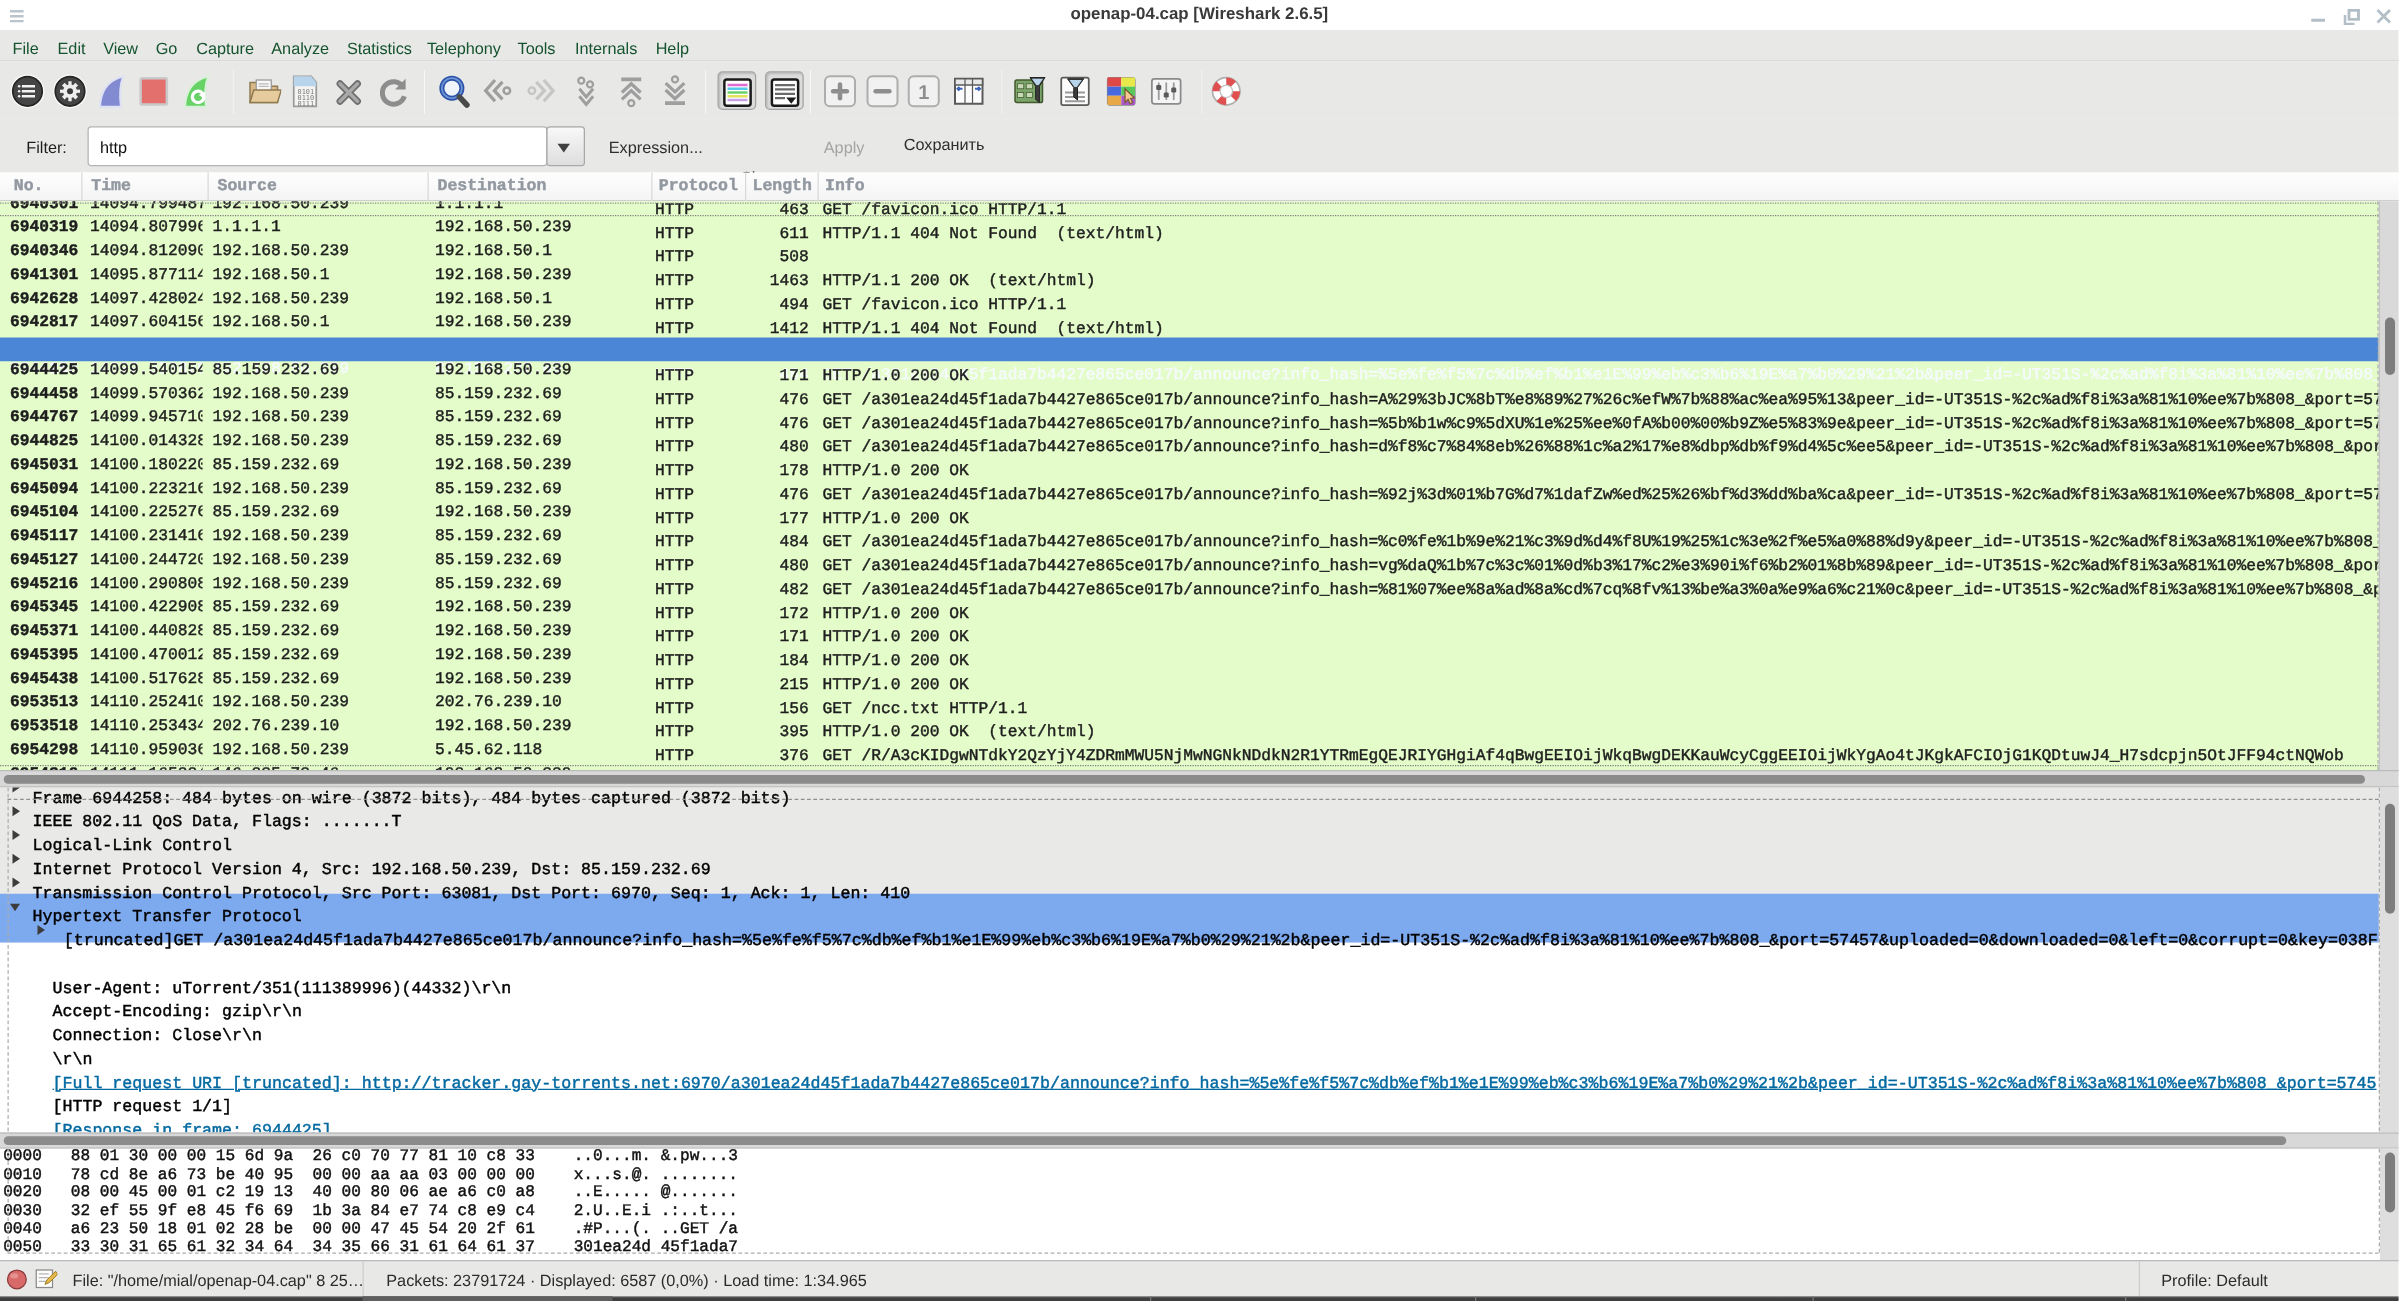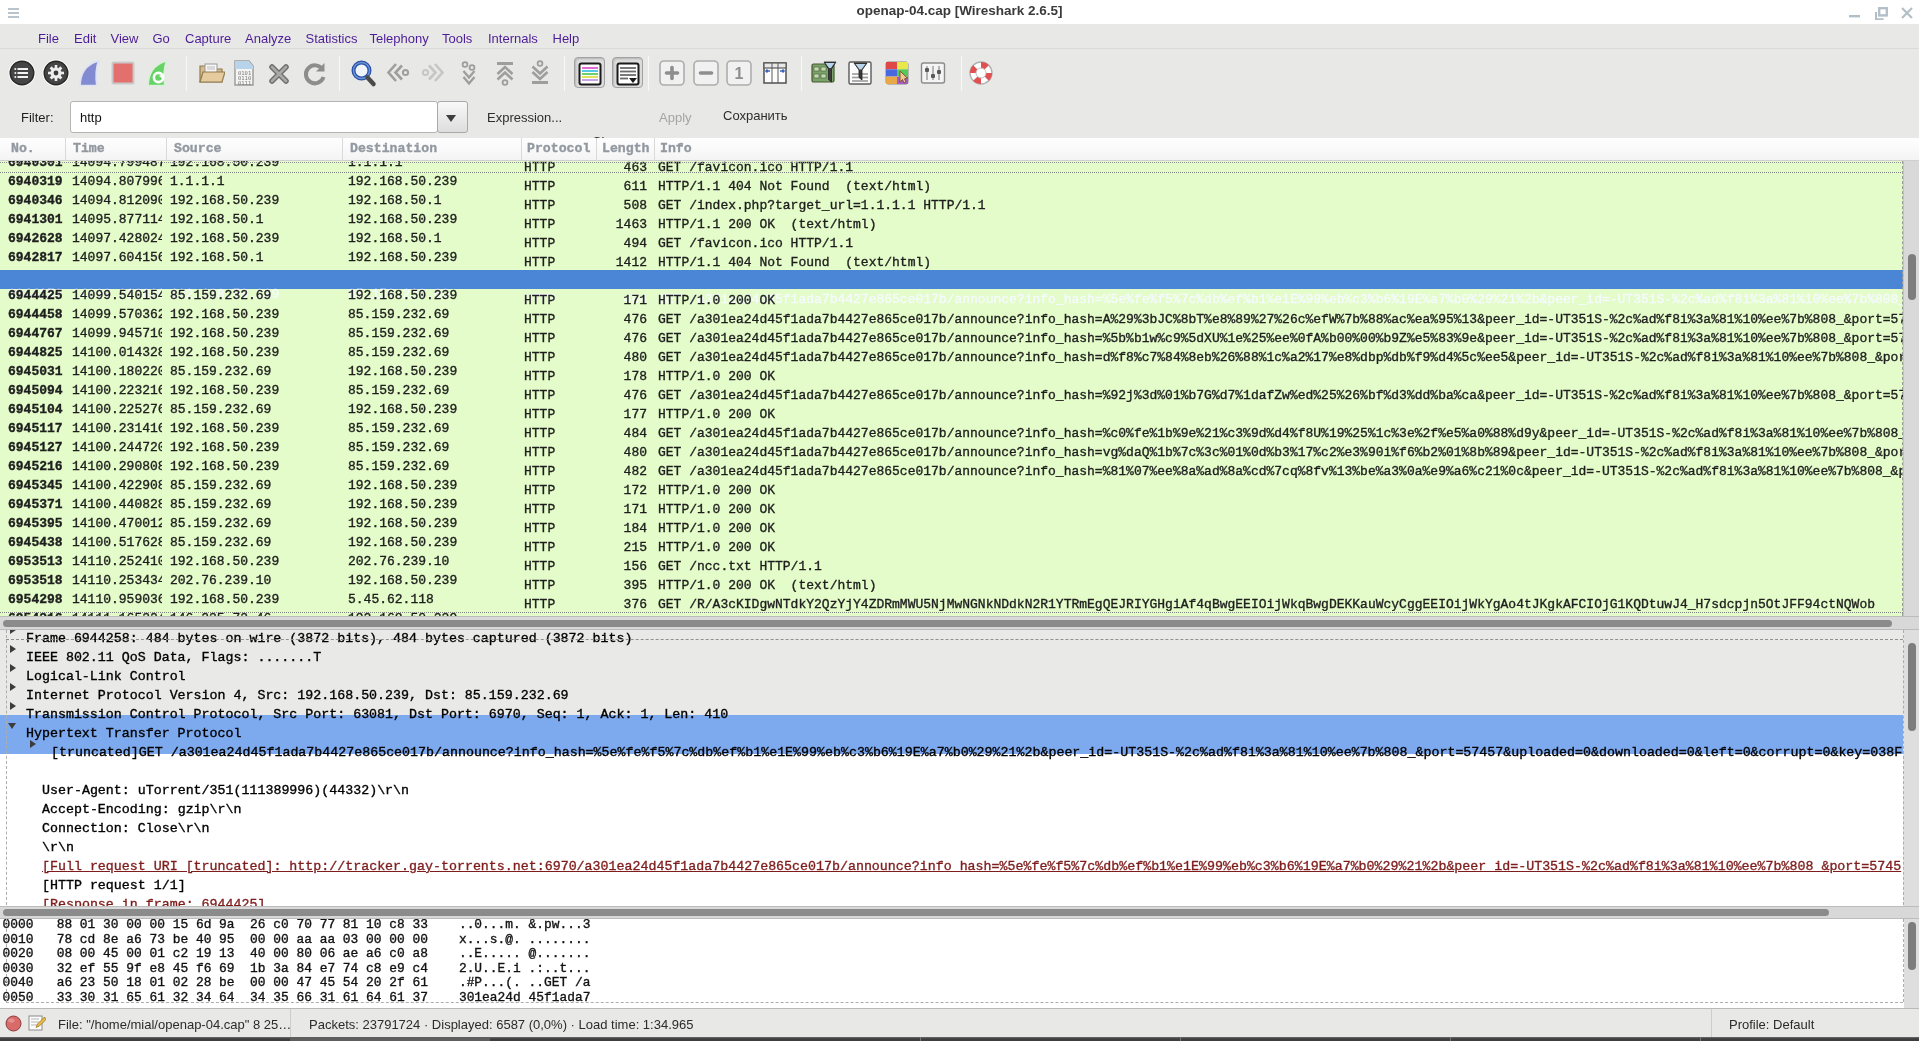--- a/index.html
+++ b/index.html
@@ -19,28 +19,28 @@
 .c-ds { left:348px; width:170px; }
 .c-pr { left:524px; top:5px !important; width:70px; }
 .c-le { left:560px; top:5px !important; width:87px; text-align:right; }
 .c-in { left:658px; top:5px !important; width:1245px; }
 .sel { background:#4a86d5; }
 .sel span { color:#f6faff;margin-top:18px; }
 
 .drow { position:absolute; left:0; width:1896px; height:19px; font-family:"Liberation Mono",monospace;
   font-size:13.3px; color:#000; white-space:pre; }
 .drow span.t { position:absolute; top:11px; line-height:14px; display:block; }
-.lnk { color:#7f1d1d; text-decoration:underline; }
+.lnk { color:#0369a1; text-decoration:underline; }
 
 .tri-r { position:absolute; width:0; height:0; border-left:6px solid #3c3c3c; border-top:4.5px solid transparent; border-bottom:4.5px solid transparent; }
 .tri-d { position:absolute; width:0; height:0; border-top:6px solid #3c3c3c; border-left:4.5px solid transparent; border-right:4.5px solid transparent; }
 
 .hsb { position:absolute; left:0; width:1919px; background:#d8d8d8; border-top:1px solid #bcbcbc; border-bottom:1px solid #bcbcbc; }
 .thumb { position:absolute; background:#8b8b8b; border-radius:4px; }
-.menu-item { position:absolute; top:7px; font-size:13px; color:#4c1d95;margin-left:28px; }
+.menu-item { position:absolute; top:7px; font-size:13px; color:#14532d; }
 .hdr-t { position:absolute; top:3px; font-family:"Liberation Mono",monospace; font-weight:bold; font-size:13.2px; color:#9298a0; }
 .hdr-s { position:absolute; top:0; width:1px; height:23px; background:#d9d9d9; }
 .fbtn { position:absolute; top:108px; font-size:13px; color:#2e2e2e; }
 </style></head>
 <body>
 
 <div class="abs" style="left:0;top:0;width:1919px;height:24px;background:#ffffff;">
   <svg class="abs" style="left:8px;top:8px" width="11" height="10" viewBox="0 0 11 10">
     <rect x="0" y="0" width="11" height="2" fill="#b9c4cc"></rect>
     <rect x="0" y="4" width="11" height="2" fill="#b9c4cc"></rect>
@@ -318,21 +318,21 @@
   <div class="hdr-s" style="left:65px"></div>
   <div class="hdr-s" style="left:166px"></div>
   <div class="hdr-s" style="left:342px"></div>
   <div class="hdr-s" style="left:521px"></div>
   <div class="hdr-s" style="left:596px"></div>
   <div class="hdr-s" style="left:654px"></div>
 </div>
 <div class="plist">
 <div class="prow" style="top:-5.4px"><span class="c-no">6940301</span><span class="c-ti">14094.799487</span><span class="c-sr">192.168.50.239</span><span class="c-ds">1.1.1.1</span><span class="c-pr">HTTP</span><span class="c-le">463</span><span class="c-in">GET /favicon.ico HTTP/1.1</span></div>
 <div class="prow" style="top:13.6px"><span class="c-no">6940319</span><span class="c-ti">14094.807996</span><span class="c-sr">1.1.1.1</span><span class="c-ds">192.168.50.239</span><span class="c-pr">HTTP</span><span class="c-le">611</span><span class="c-in">HTTP/1.1 404 Not Found  (text/html)</span></div>
-<div class="prow" style="top:32.6px"><span class="c-no">6940346</span><span class="c-ti">14094.812090</span><span class="c-sr">192.168.50.239</span><span class="c-ds">192.168.50.1</span><span class="c-pr">HTTP</span><span class="c-le">508</span><span class="c-in">GET /index.php?target_url=1.1.1.1 HTTP/1.1</span></div>
+<div class="prow" style="top:32.6px"><span class="c-no">6940346</span><span class="c-ti">14094.812090</span><span class="c-sr">192.168.50.239</span><span class="c-ds">192.168.50.1</span><span class="c-pr">HTTP</span><span class="c-le">508</span></div>
 <div class="prow" style="top:51.6px"><span class="c-no">6941301</span><span class="c-ti">14095.877114</span><span class="c-sr">192.168.50.1</span><span class="c-ds">192.168.50.239</span><span class="c-pr">HTTP</span><span class="c-le">1463</span><span class="c-in">HTTP/1.1 200 OK  (text/html)</span></div>
 <div class="prow" style="top:70.6px"><span class="c-no">6942628</span><span class="c-ti">14097.428024</span><span class="c-sr">192.168.50.239</span><span class="c-ds">192.168.50.1</span><span class="c-pr">HTTP</span><span class="c-le">494</span><span class="c-in">GET /favicon.ico HTTP/1.1</span></div>
 <div class="prow" style="top:89.6px"><span class="c-no">6942817</span><span class="c-ti">14097.604156</span><span class="c-sr">192.168.50.1</span><span class="c-ds">192.168.50.239</span><span class="c-pr">HTTP</span><span class="c-le">1412</span><span class="c-in">HTTP/1.1 404 Not Found  (text/html)</span></div>
 <div class="prow sel" style="top:108.6px"><span class="c-no">6944258</span><span class="c-ti">14099.333820</span><span class="c-sr">192.168.50.239</span><span class="c-ds">85.159.232.69</span><span class="c-pr">HTTP</span><span class="c-le">484</span><span class="c-in">GET /a301ea24d45f1ada7b4427e865ce017b/announce?info_hash=%5e%fe%f5%7c%db%ef%b1%e1E%99%eb%c3%b6%19E%a7%b0%29%21%2b&amp;peer_id=-UT351S-%2c%ad%f8i%3a%81%10%ee%7b%808_&amp;port=57457&amp;uploaded=0</span></div>
 <div class="prow" style="top:127.6px"><span class="c-no">6944425</span><span class="c-ti">14099.540154</span><span class="c-sr">85.159.232.69</span><span class="c-ds">192.168.50.239</span><span class="c-pr">HTTP</span><span class="c-le">171</span><span class="c-in">HTTP/1.0 200 OK</span></div>
 <div class="prow" style="top:146.6px"><span class="c-no">6944458</span><span class="c-ti">14099.570362</span><span class="c-sr">192.168.50.239</span><span class="c-ds">85.159.232.69</span><span class="c-pr">HTTP</span><span class="c-le">476</span><span class="c-in">GET /a301ea24d45f1ada7b4427e865ce017b/announce?info_hash=A%29%3bJC%8bT%e8%89%27%26c%efW%7b%88%ac%ea%95%13&amp;peer_id=-UT351S-%2c%ad%f8i%3a%81%10%ee%7b%808_&amp;port=57457&amp;uploaded=0&amp;downloaded=0</span></div>
 <div class="prow" style="top:165.6px"><span class="c-no">6944767</span><span class="c-ti">14099.945710</span><span class="c-sr">192.168.50.239</span><span class="c-ds">85.159.232.69</span><span class="c-pr">HTTP</span><span class="c-le">476</span><span class="c-in">GET /a301ea24d45f1ada7b4427e865ce017b/announce?info_hash=%5b%b1w%c9%5dXU%1e%25%ee%0fA%b00%00%b9Z%e5%83%9e&amp;peer_id=-UT351S-%2c%ad%f8i%3a%81%10%ee%7b%808_&amp;port=57457&amp;uploaded=0&amp;downloa</span></div>
 <div class="prow" style="top:184.6px"><span class="c-no">6944825</span><span class="c-ti">14100.014328</span><span class="c-sr">192.168.50.239</span><span class="c-ds">85.159.232.69</span><span class="c-pr">HTTP</span><span class="c-le">480</span><span class="c-in">GET /a301ea24d45f1ada7b4427e865ce017b/announce?info_hash=d%f8%c7%84%8eb%26%88%1c%a2%17%e8%dbp%db%f9%d4%5c%ee5&amp;peer_id=-UT351S-%2c%ad%f8i%3a%81%10%ee%7b%808_&amp;port=57457&amp;uploaded=0&amp;d</span></div>
 <div class="prow" style="top:203.6px"><span class="c-no">6945031</span><span class="c-ti">14100.180220</span><span class="c-sr">85.159.232.69</span><span class="c-ds">192.168.50.239</span><span class="c-pr">HTTP</span><span class="c-le">178</span><span class="c-in">HTTP/1.0 200 OK</span></div>
 <div class="prow" style="top:222.6px"><span class="c-no">6945094</span><span class="c-ti">14100.223216</span><span class="c-sr">192.168.50.239</span><span class="c-ds">85.159.232.69</span><span class="c-pr">HTTP</span><span class="c-le">476</span><span class="c-in">GET /a301ea24d45f1ada7b4427e865ce017b/announce?info_hash=%92j%3d%01%b7G%d7%1dafZw%ed%25%26%bf%d3%dd%ba%ca&amp;peer_id=-UT351S-%2c%ad%f8i%3a%81%10%ee%7b%808_&amp;port=57457&amp;uploaded=0&amp;downl</span></div>

